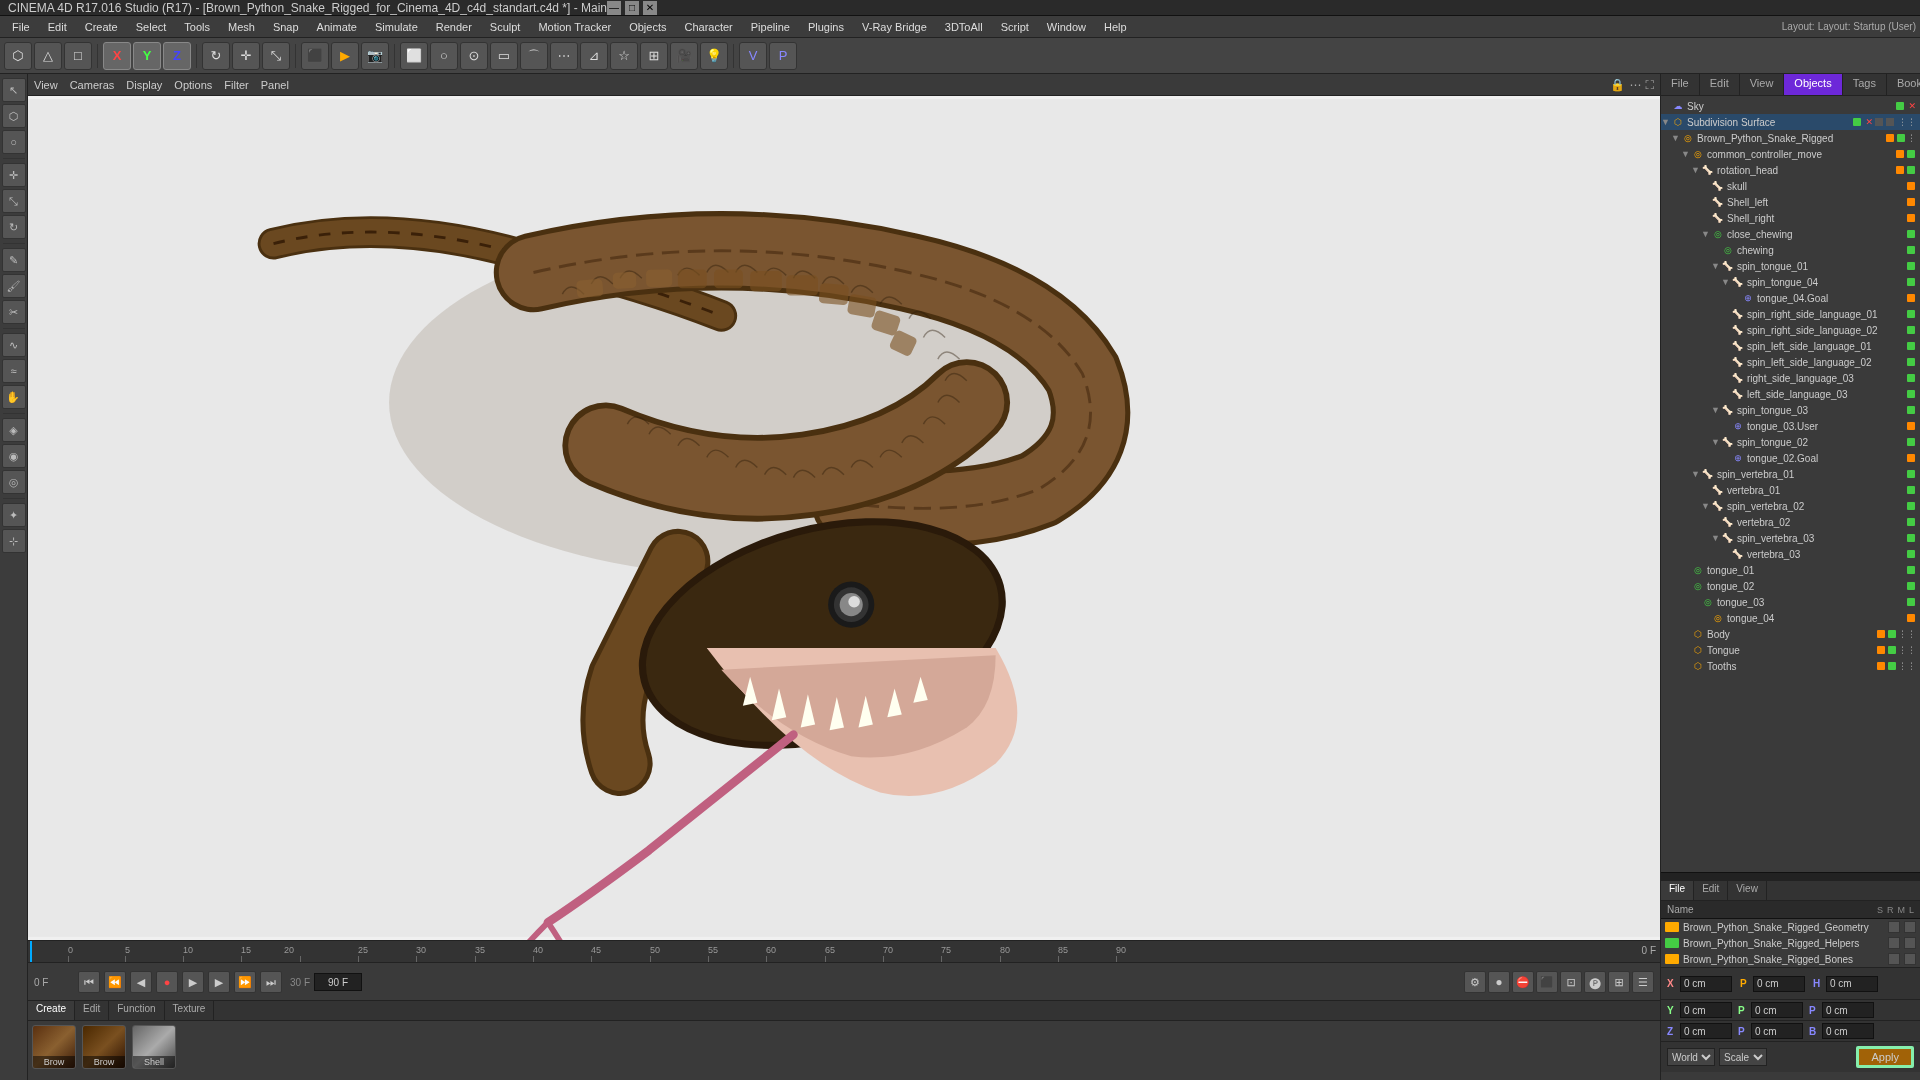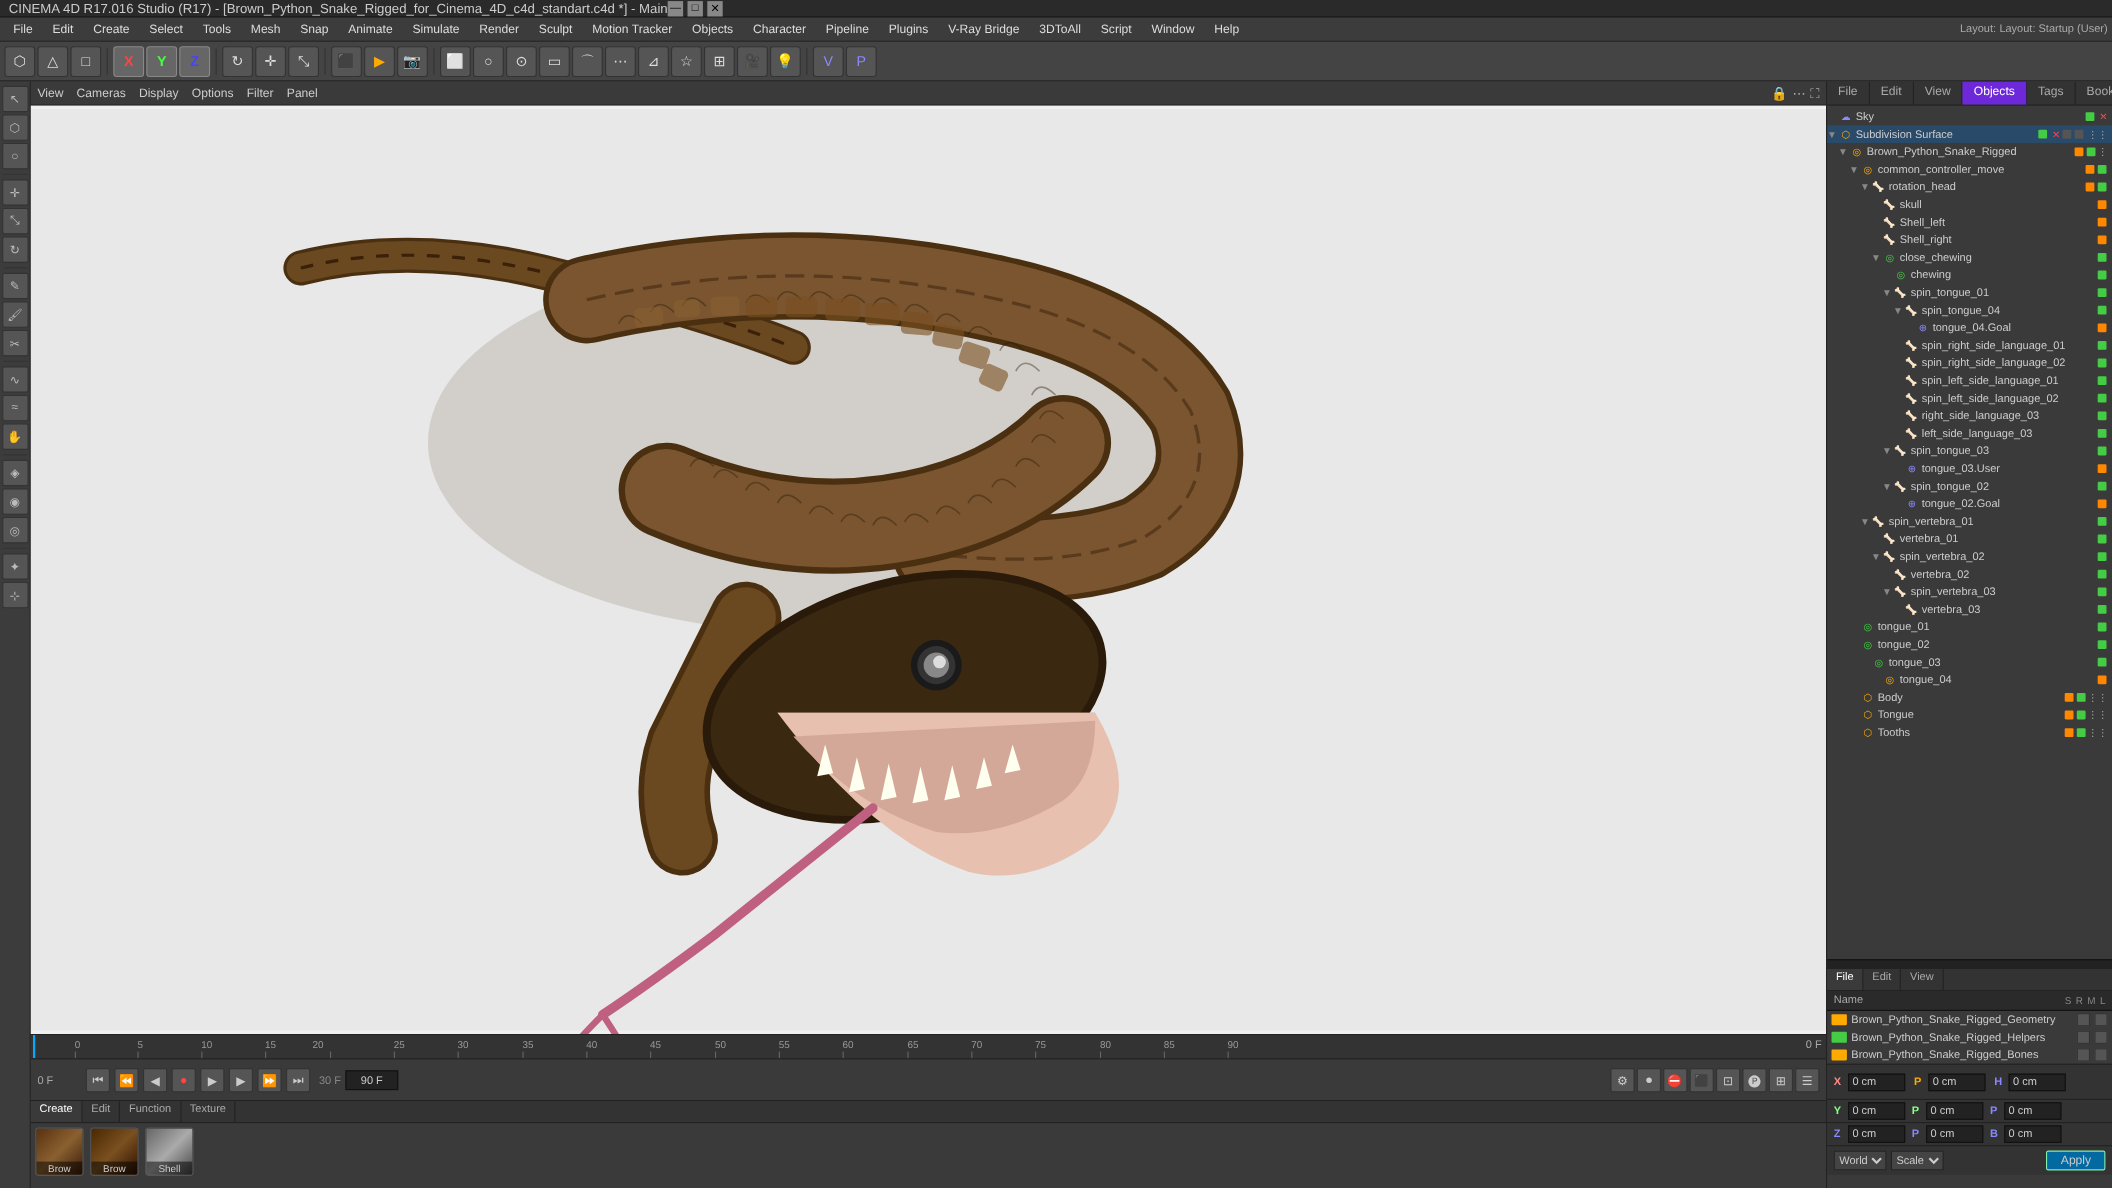--- a/index.html
+++ b/index.html
@@ -276,22 +276,22 @@
     .coord-label { font-size: 10px; color: #f88; font-weight: bold; width: 10px; }
     .coord-label.y { color: #8f8; }
     .coord-label.z { color: #88f; }
     .coord-field {
       width: 52px; height: 16px;
       background: #222; border: 1px solid #111;
       color: #ccc; font-size: 10px;
       padding: 0 3px;
     }
     #apply-btn {
-      background: #0369a1;
-      border: 1px solid #86efac;
+      background: #a16207;
+      border: 3px solid #86efac;
       color: #ccc;
       padding: 2px 12px;
       cursor: pointer;
       font-size: 11px;
       border-radius: 2px;
       margin-left: auto;
     }
 
     
     #statusbar {

